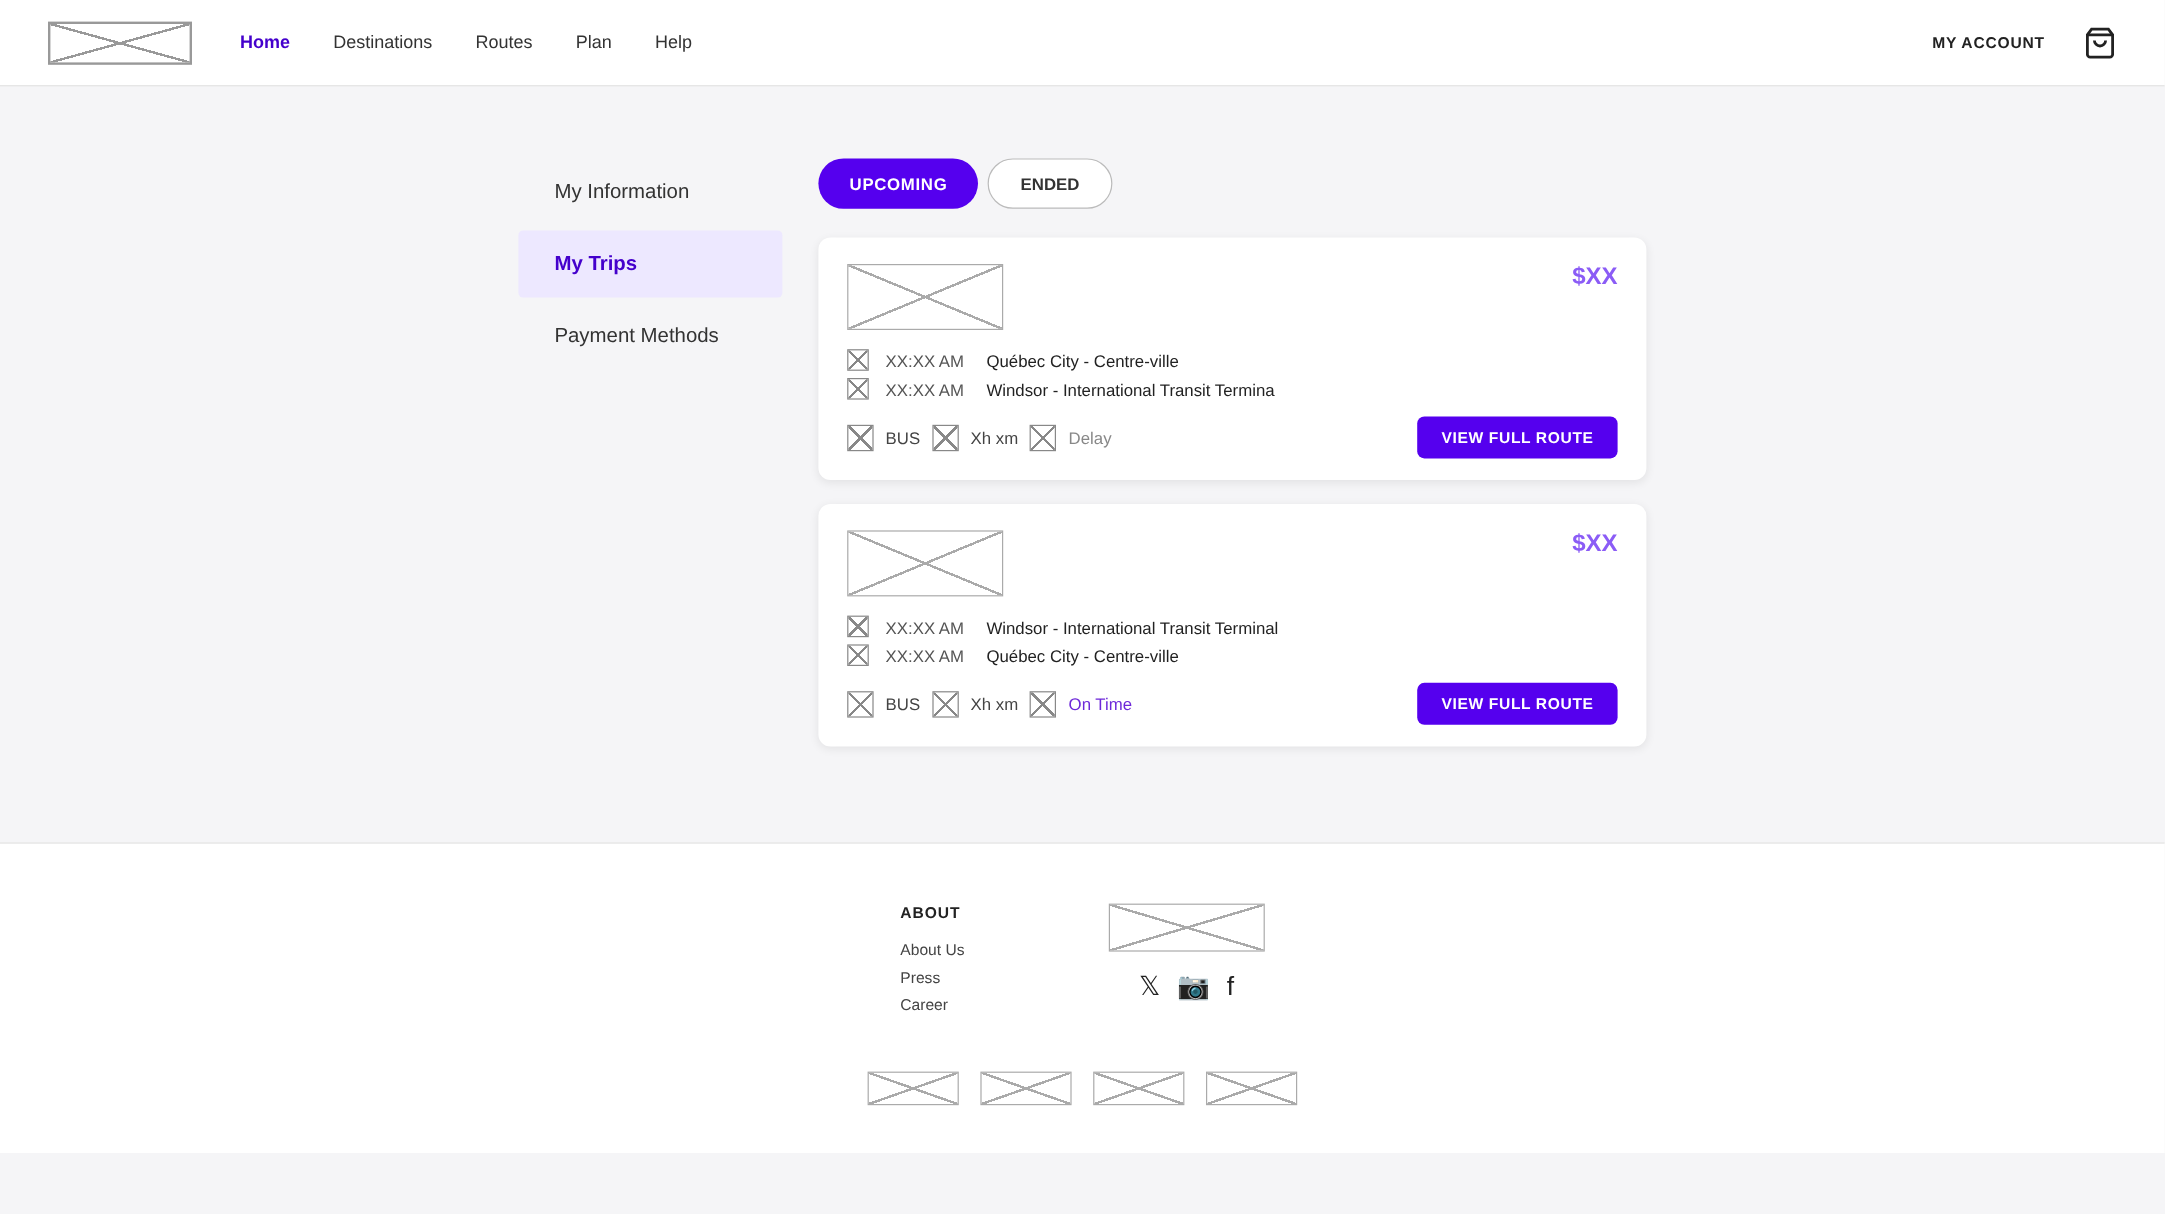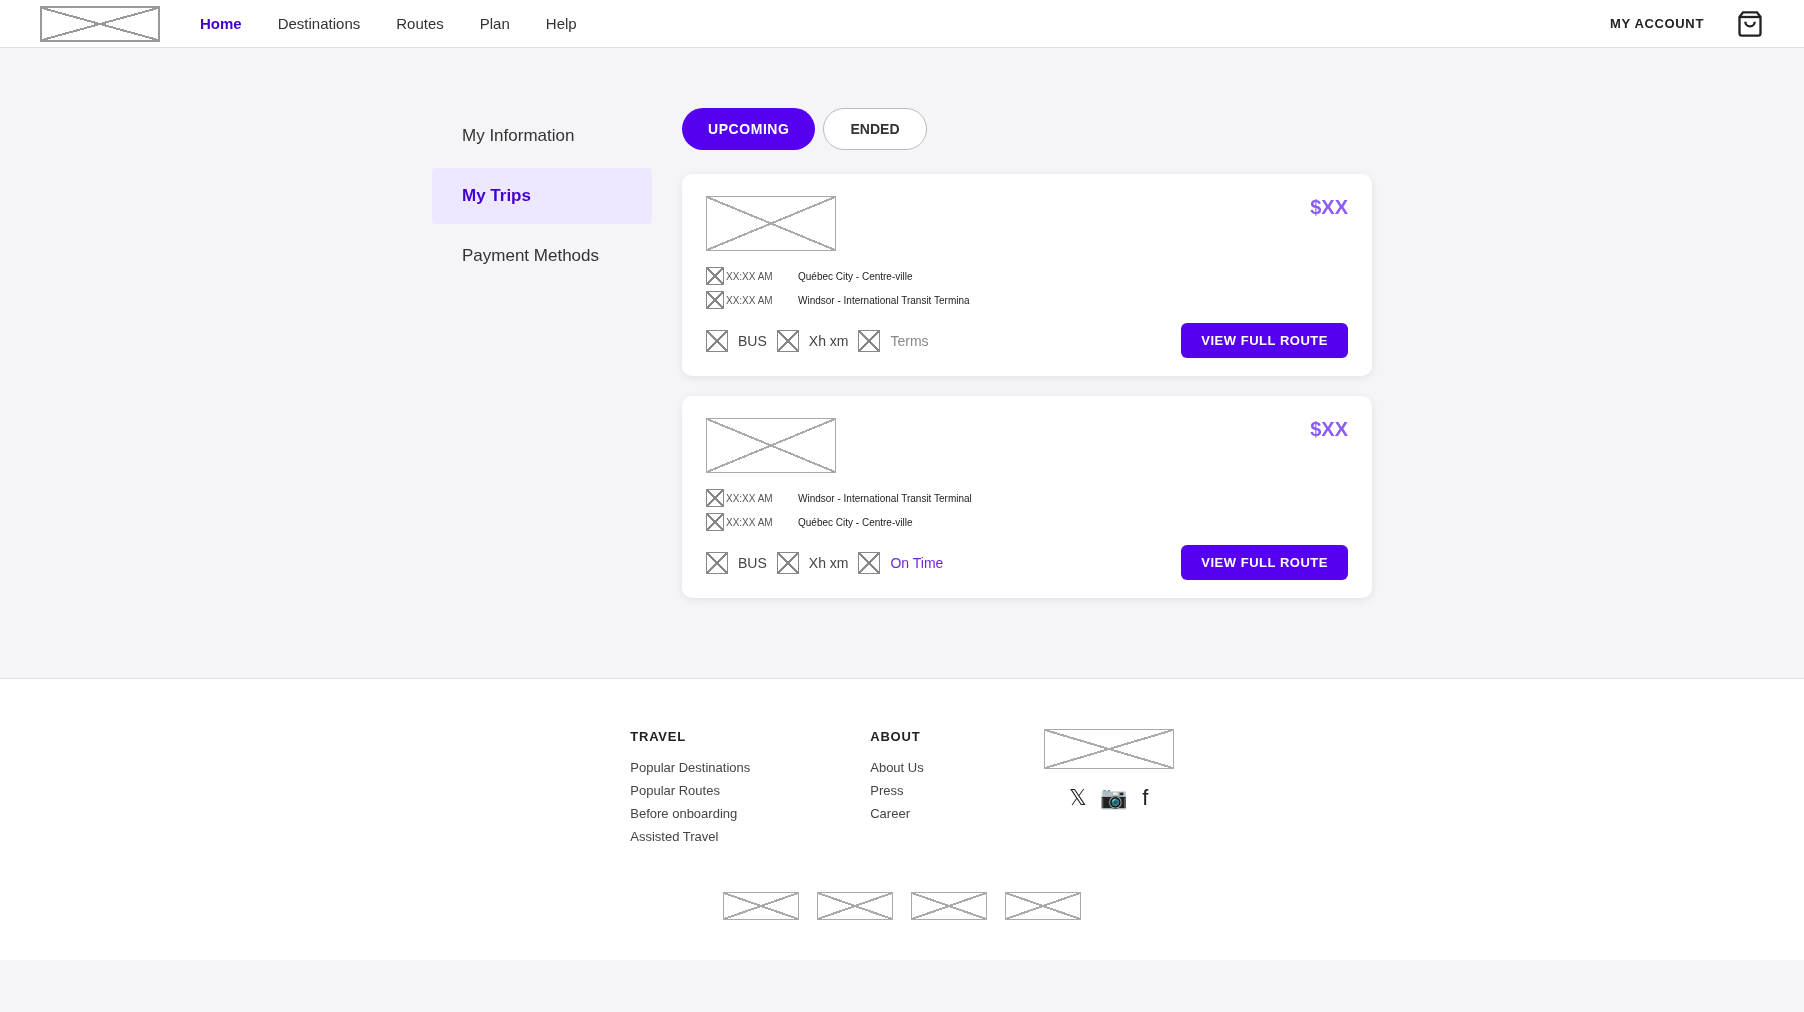--- a/index.html
+++ b/index.html
@@ -4,21 +4,21 @@
   <style>
     * { box-sizing: border-box; margin: 0; padding: 0; }
     body { font-family: Arial, sans-serif; background: #f5f5f7; color: #222; }
 
     
     nav {
       background: #fff;
       display: flex;
       align-items: center;
       padding: 0 40px;
-      height: 48px;
+      height: 72px;
       border-bottom: 1px solid #e0e0e0;
     }
     .nav-logo {
       width: 120px;
       height: 36px;
       border: 2px solid #999;
       position: relative;
       margin-right: 40px;
       flex-shrink: 0;
     }
@@ -161,24 +161,24 @@
     .trip-price {
       font-size: 20px;
       font-weight: 600;
       color: #8b5cf6;
     }
     .trip-stops {
       margin-bottom: 14px;
     }
     .trip-stop-row {
       display: flex;
-      align-items: center;
-      gap: 2px;
+      align-items: flex-end;
+      gap: 14px;
       margin-bottom: 6px;
-      font-size: 10px;
+      font-size: 14px;
     }
     .stop-icon {
       width: 18px;
       height: 18px;
       border: 1.5px solid #888;
       position: relative;
       flex-shrink: 0;
     }
     .stop-icon::before {
       content: '';
@@ -378,21 +378,21 @@
           <span class="stop-location">Windsor - International Transit Termina</span>
         </div>
       </div>
       <div class="trip-footer">
         <div class="trip-meta">
           <div class="meta-icon"></div>
           <span>BUS</span>
           <div class="meta-icon"></div>
           <span>Xh xm</span>
           <div class="meta-icon"></div>
-          <span class="status-delay">Terms</span>
+          <span class="status-delay">Delay</span>
         </div>
         <button class="btn-view-route">VIEW FULL ROUTE</button>
       </div>
     </div>
 
     <div class="trip-card">
       <div class="trip-card-header">
         <div class="trip-image-placeholder"></div>
         <span class="trip-price">$XX</span>
       </div>
@@ -418,27 +418,20 @@
           <span class="status-ontime">On Time</span>
         </div>
         <button class="btn-view-route">VIEW FULL ROUTE</button>
       </div>
     </div>
   </div>
 </div>
 
 <footer>
   <div class="footer-top">
-    <div class="footer-col">
-      <h4>TRAVEL</h4>
-      <a>Popular Destinations</a>
-      <a>Popular Routes</a>
-      <a>Before onboarding</a>
-      <a>Assisted Travel</a>
-    </div>
     <div class="footer-col">
       <h4>ABOUT</h4>
       <a>About Us</a>
       <a>Press</a>
       <a>Career</a>
     </div>
     <div class="footer-right">
       <div class="footer-logo"></div>
       <div class="footer-social">
         <span>𝕏</span>

